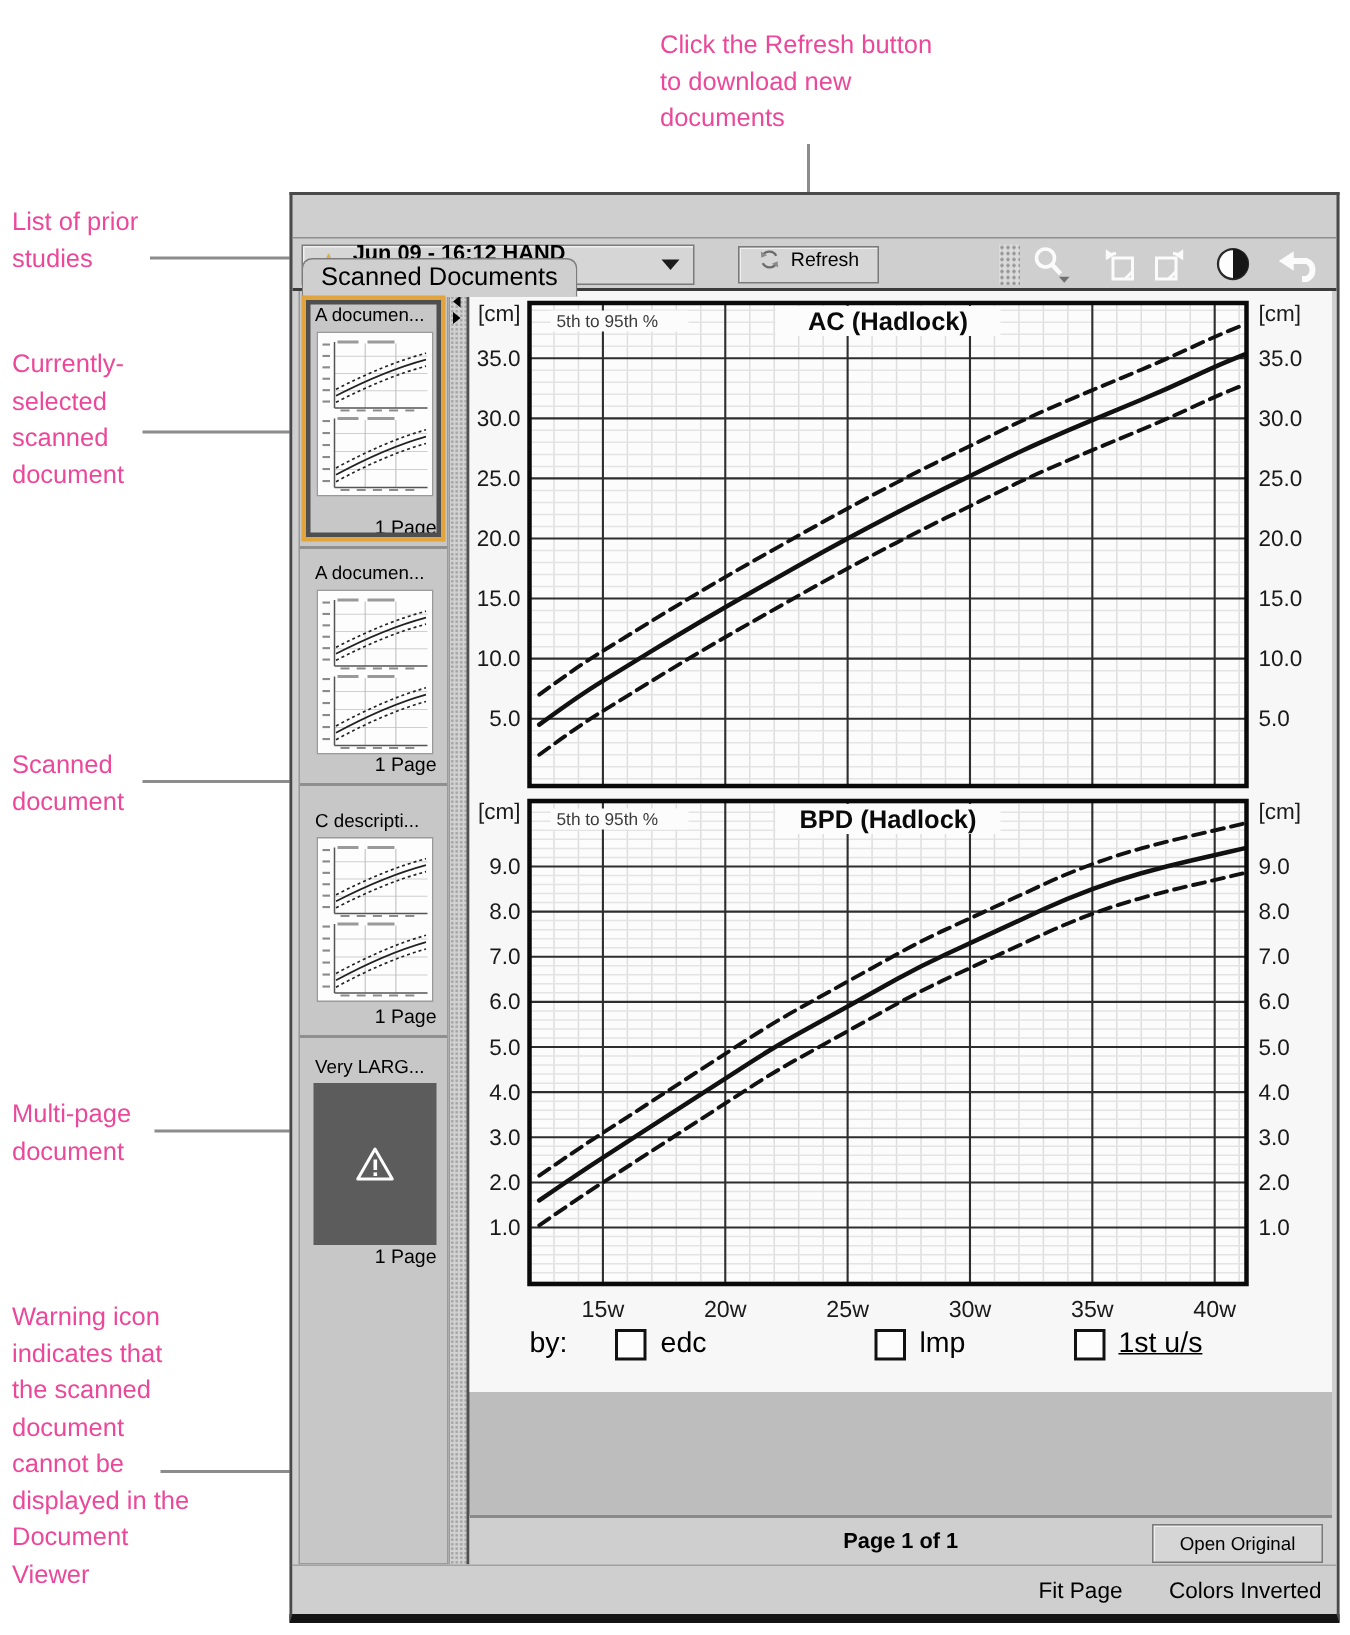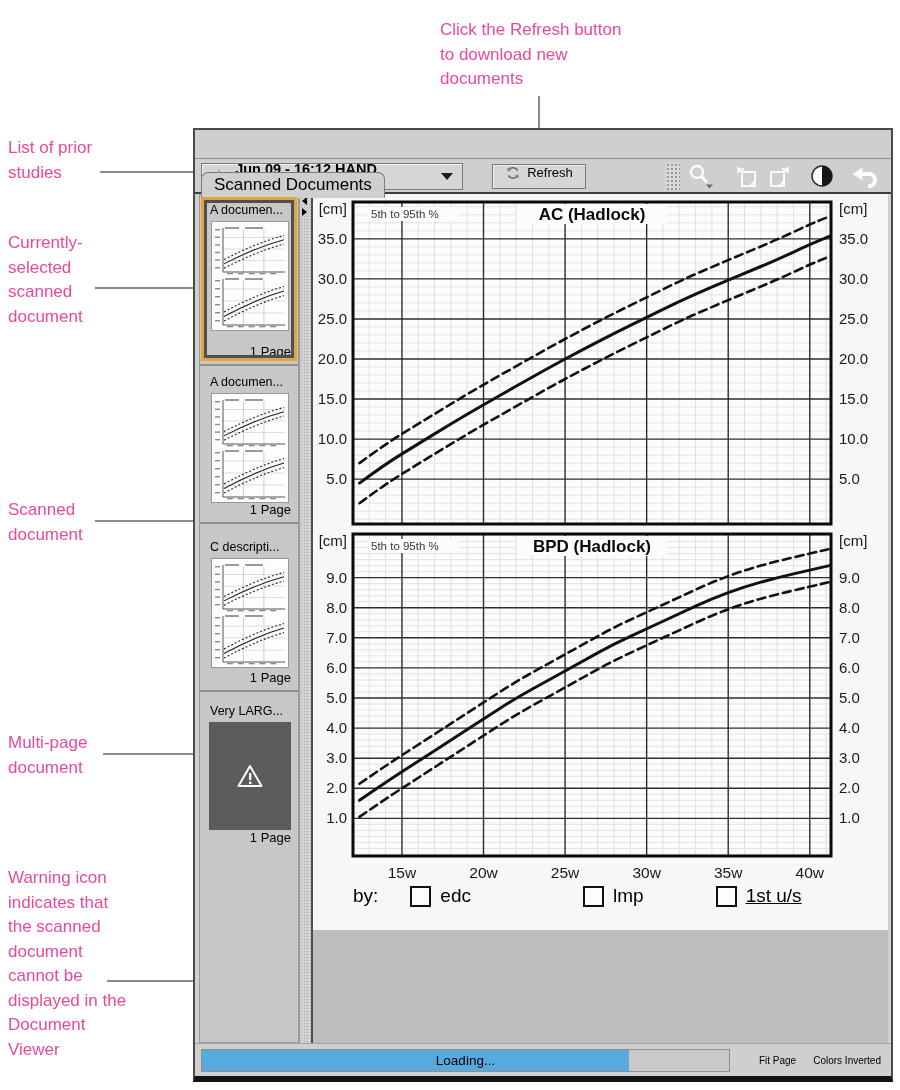--- a/index.html
+++ b/index.html
@@ -68,21 +68,21 @@
   .cb{display:inline-block;width:17px;height:17px;border:2px solid #111;background:#fdfdfd;
       margin-right:9px;vertical-align:-2px;}
   .cbitem{display:flex;align-items:center;padding-left:16px;}
 
   
   #statusbar{position:absolute;left:0;bottom:0;width:696px;height:33px;background:#cfcfcf;
        border-top:1px solid #a2a2a2;box-sizing:border-box;display:flex;align-items:center;}
   .track{position:relative;margin-left:6px;width:527px;height:21px;border:1px solid #8f8f8f;background:#c9c9c9;}
   .fill{height:100%;background:#57A9DE;}
   .loadtext{position:absolute;inset:0;text-align:center;line-height:21px;font-size:13.5px;}
-  .sb-right{margin-left:auto;margin-right:10px;display:flex;gap:17px;font-size:10px;}
+  .sb-right{margin-left:auto;margin-right:10px;display:flex;gap:31px;font-size:15px;}
 </style>
 </head>
 <body>
 
 <div class="ann" style="left:440px;top:18px;width:200px;">Click the Refresh button to download new documents</div>
 <div class="cline" style="left:538px;top:96px;width:2px;height:64px;"></div>
 
 <div class="ann" style="left:8px;top:136px;width:100px;">List of prior studies</div>
 <div class="cline" style="left:100px;top:171px;width:104px;height:2px;"></div>
 
@@ -572,26 +572,26 @@
             <span class="cb"></span>
             <span>lmp</span>
           </span>
           <span class="cbitem" style="margin-left:56px;text-decoration:underline;">
             <span class="cb"></span>
             <span>1st u/s</span>
           </span>
         </div>
       </div>
       <div id="grayzone"></div>
+      <div id="vfooter">
+        <span>Page 1 of 1</span>
+        <div class="open-orig btn">Open Original</div>
+      </div>
     </div>
   </div>
 
   <div id="statusbar">
-    <div class="track">
-      <div class="fill" id="progress-fill" style="width: 81%;"></div>
-      <div class="loadtext">Loading...</div>
-    </div>
     <div class="sb-right">
       <span>Fit Page</span>
       <span>Colors Inverted</span>
     </div>
   </div>
 </div>
 
 </body></html>

